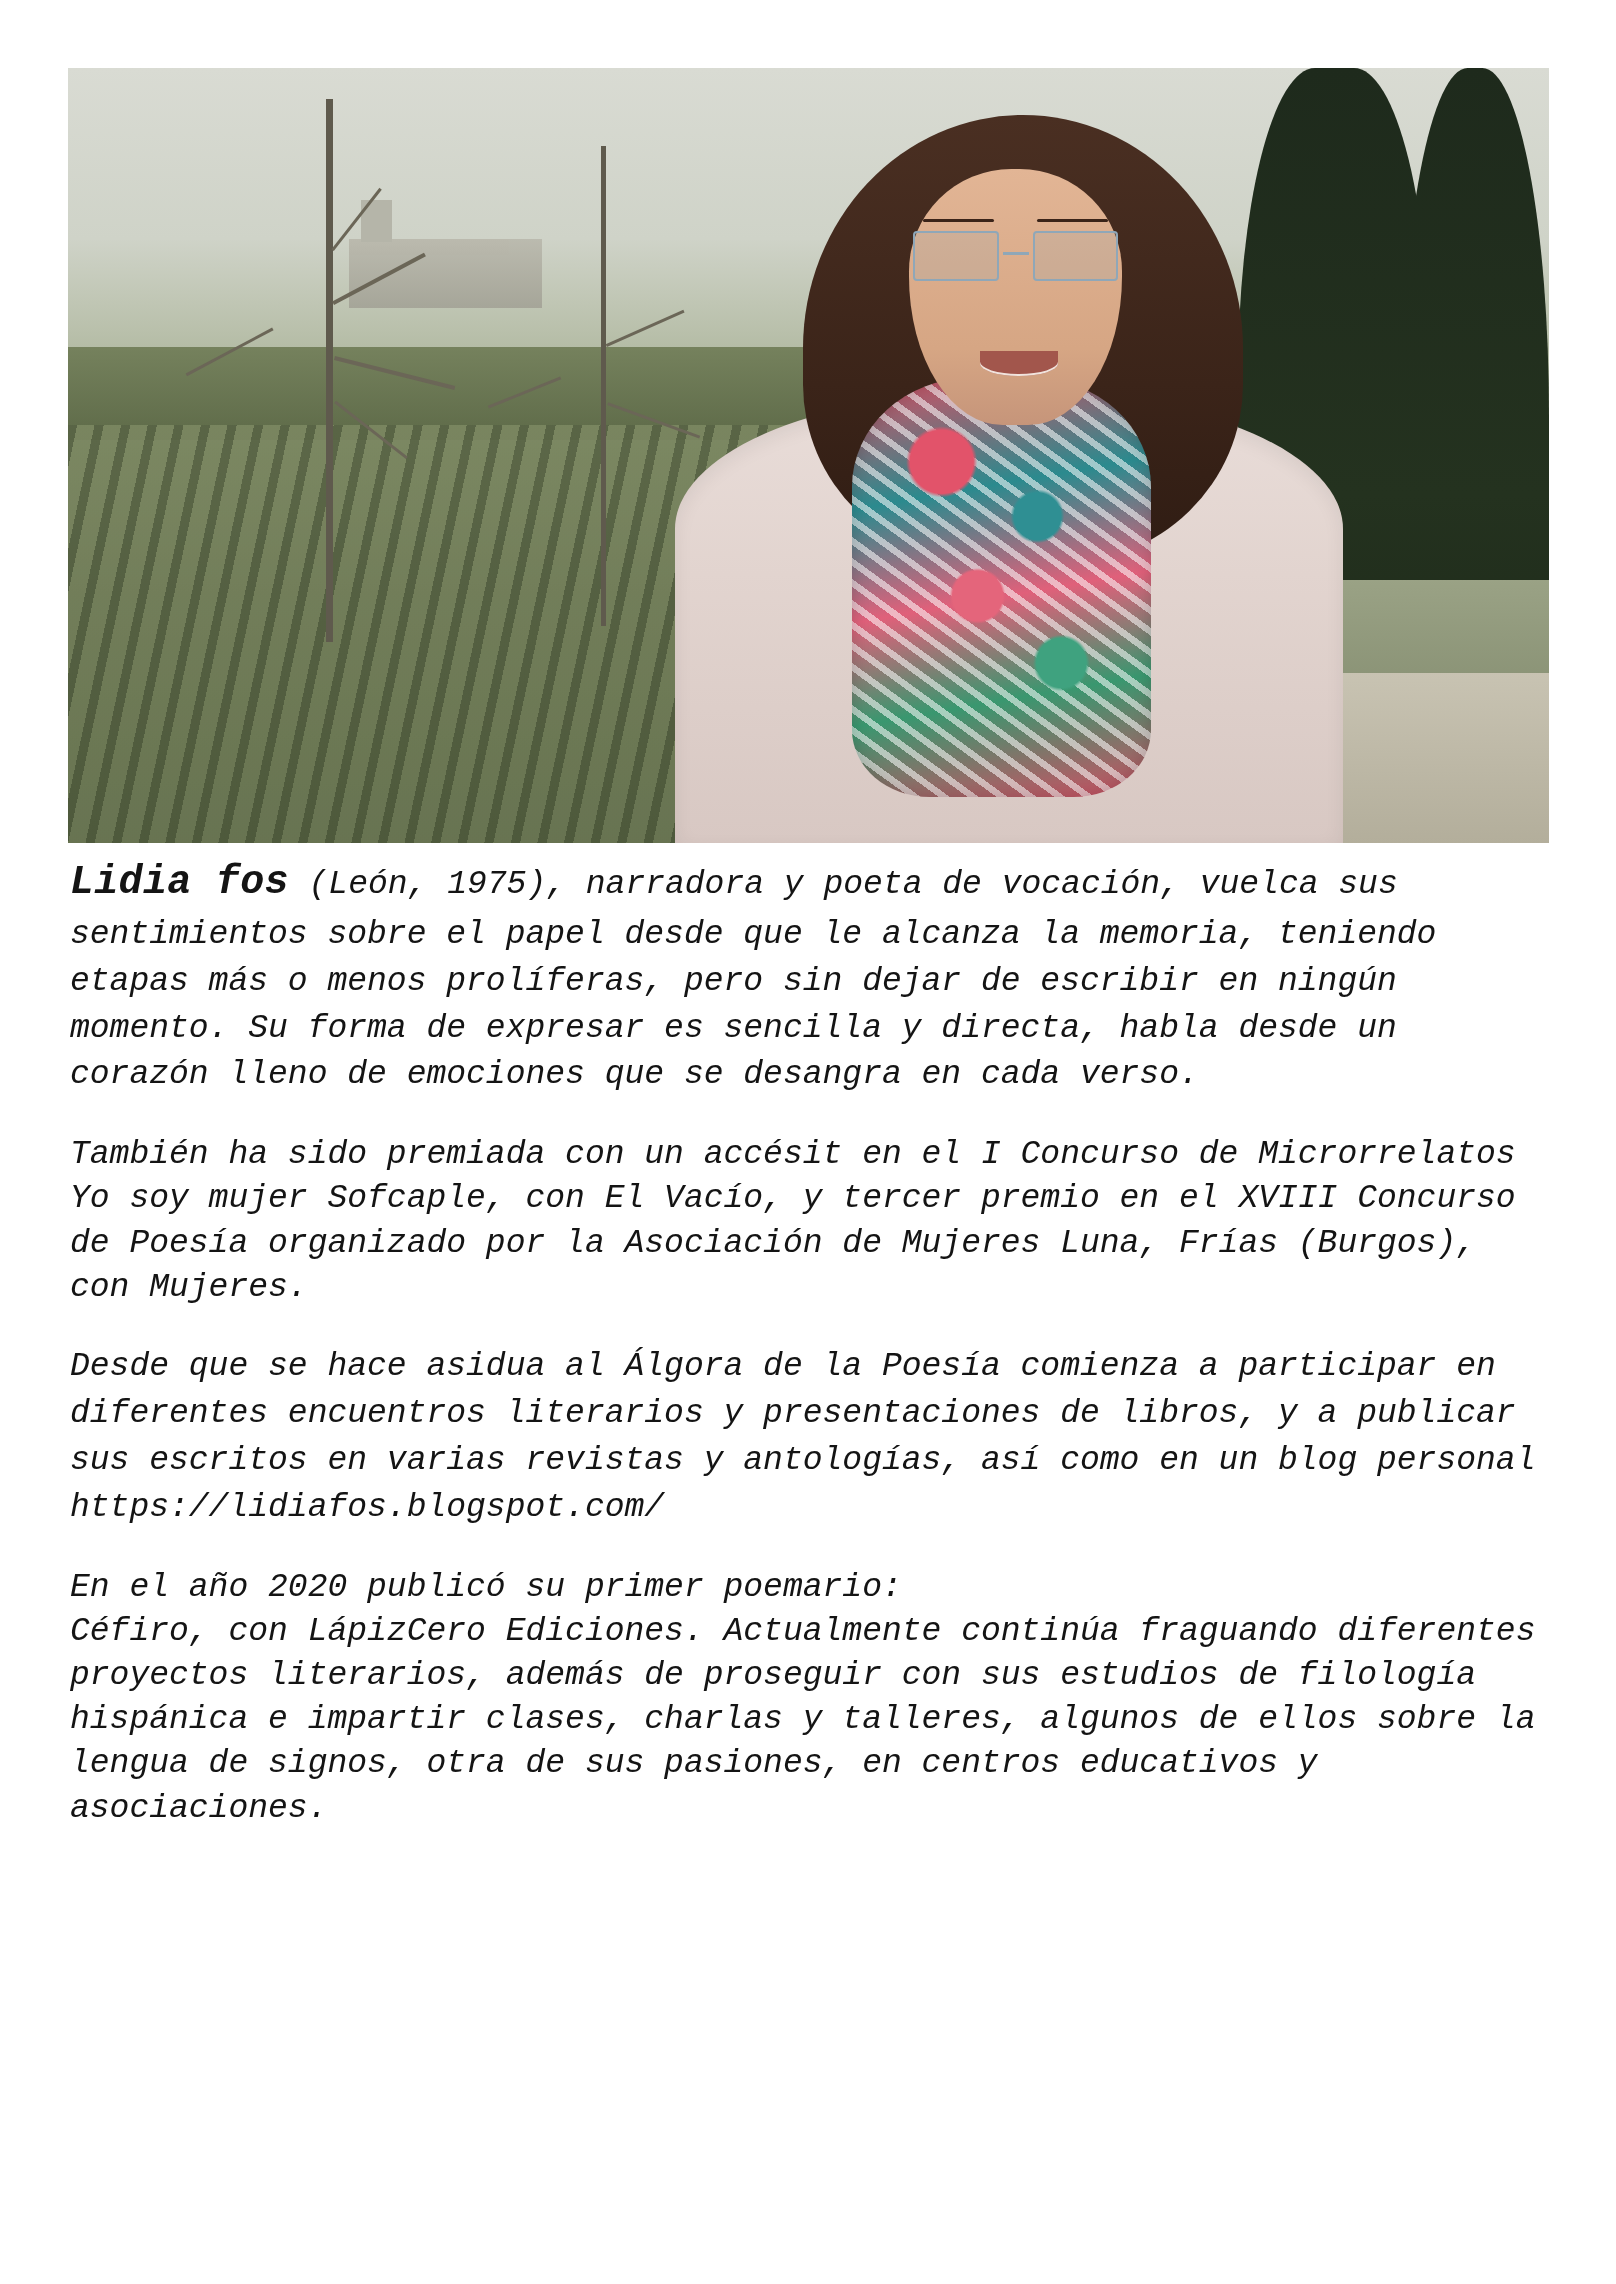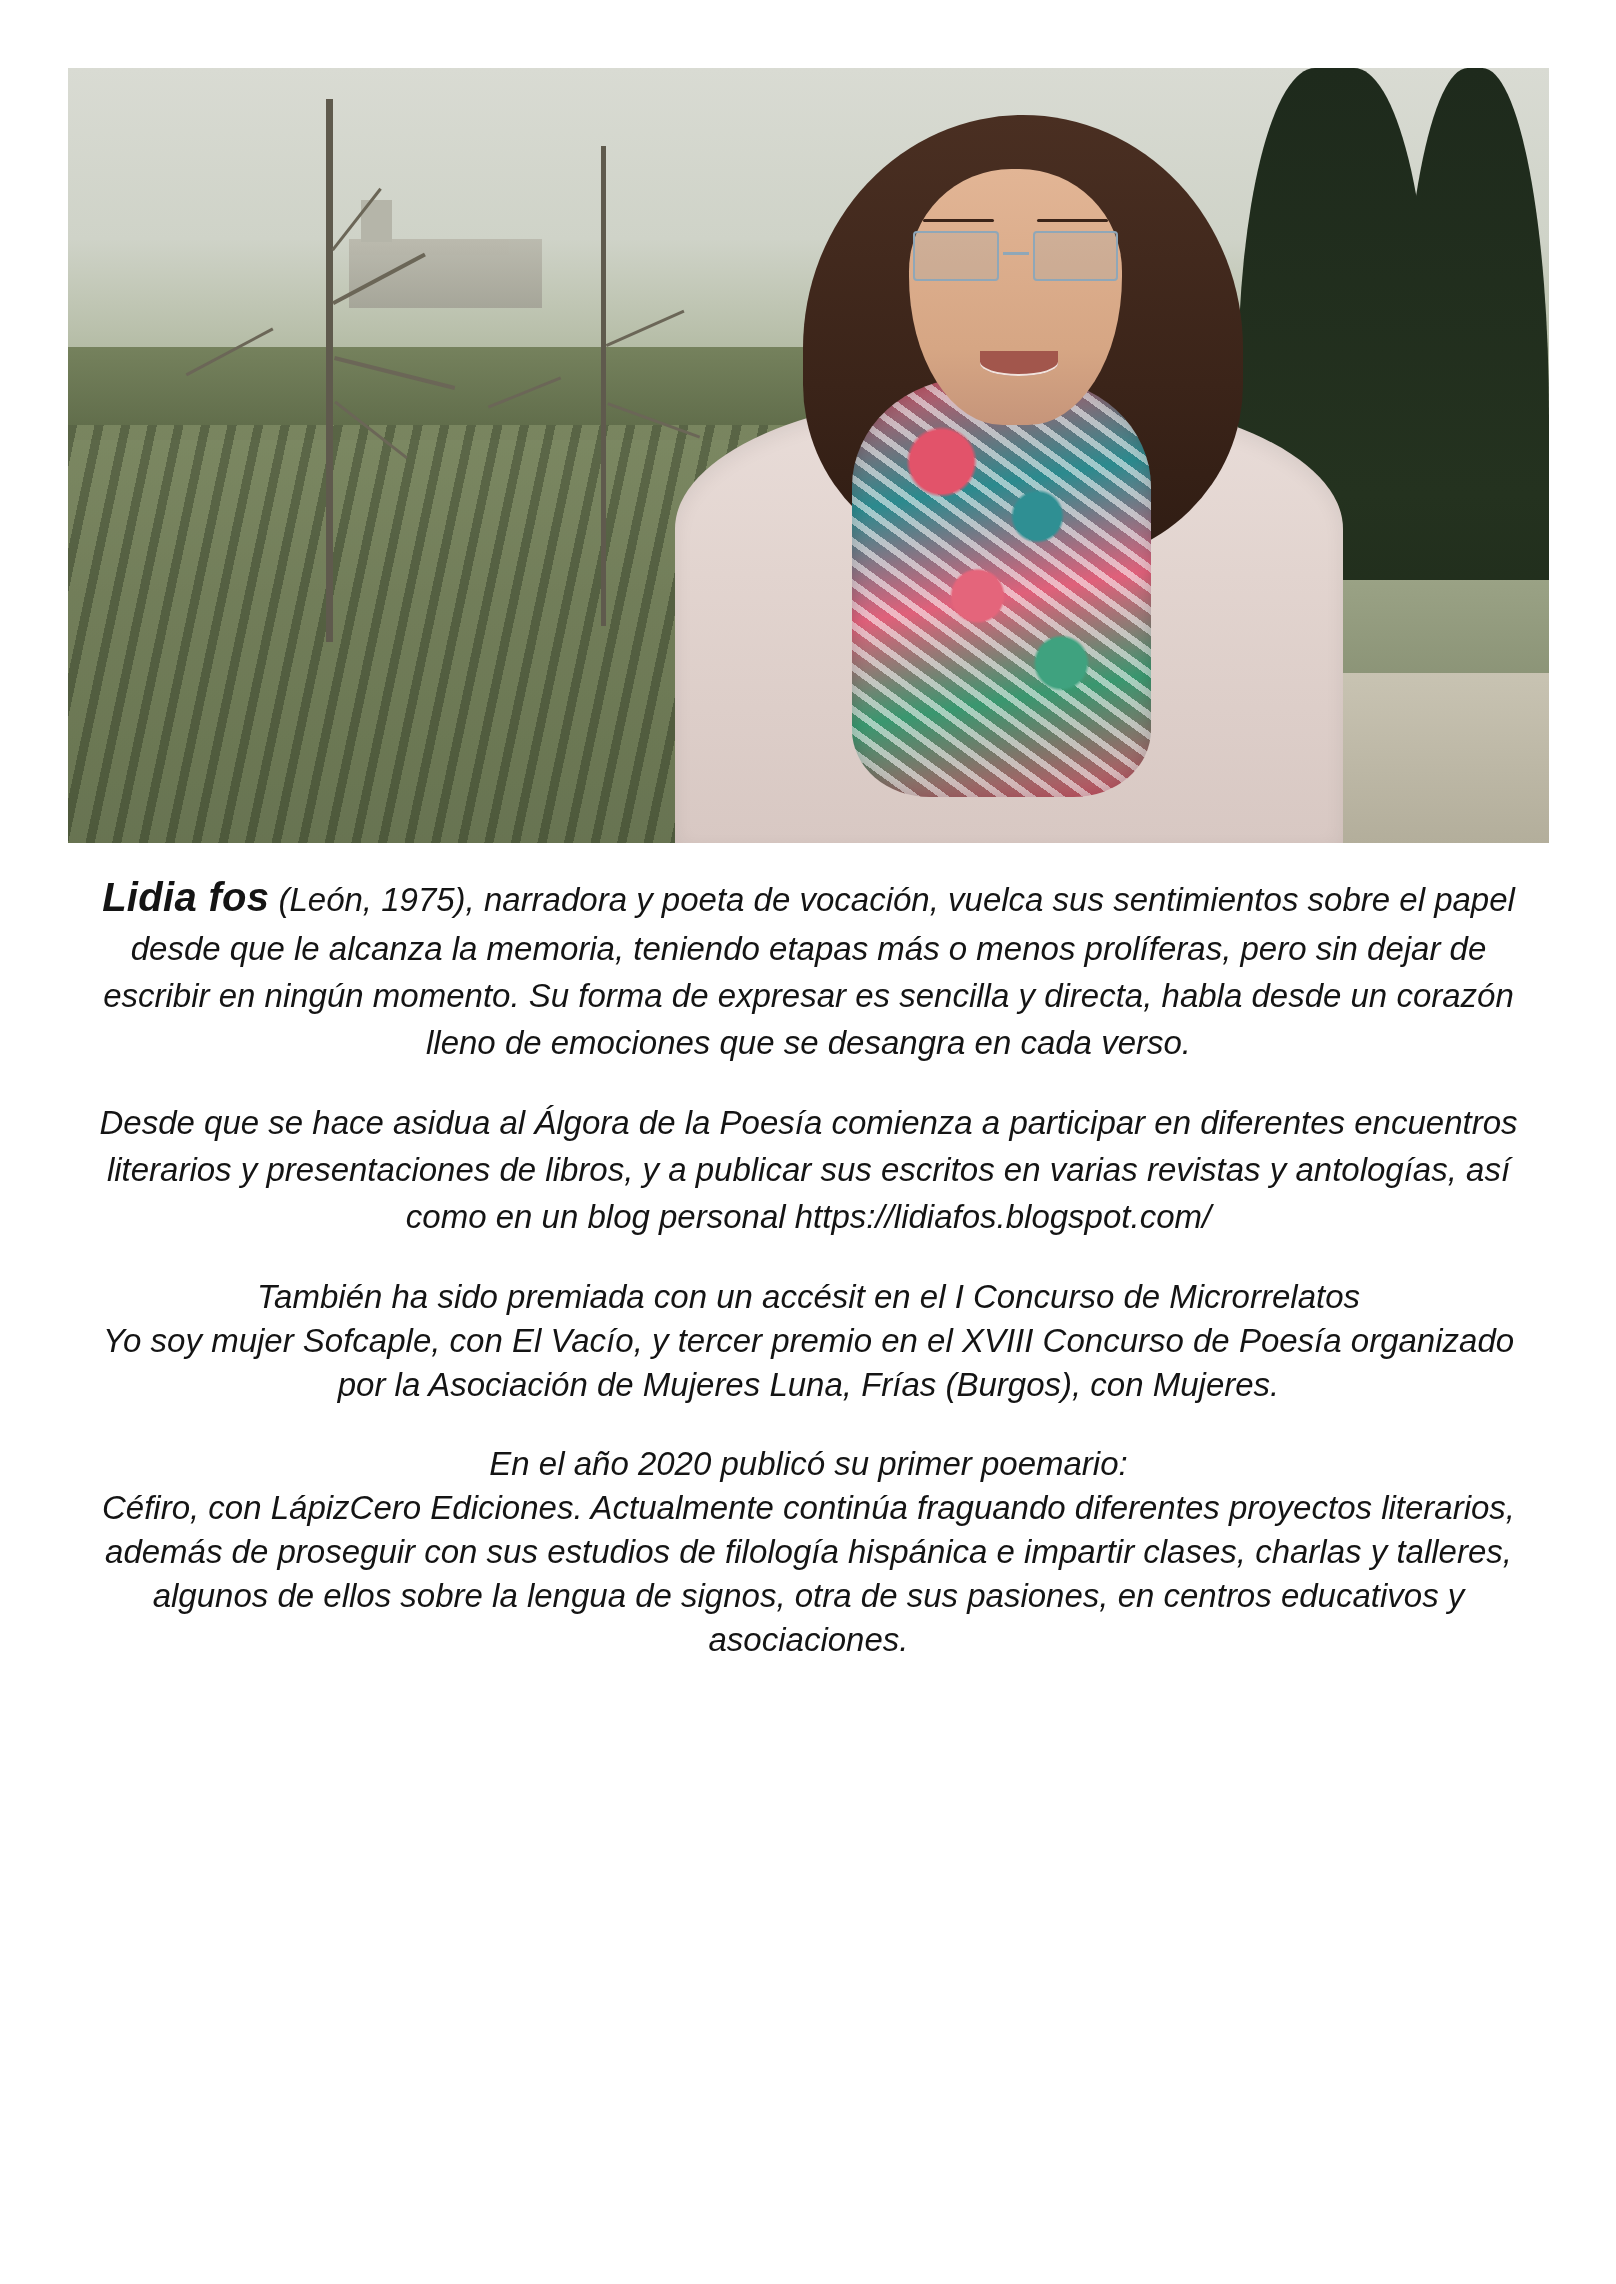--- a/index.html
+++ b/index.html
@@ -233,26 +233,26 @@
   }
 
   
   .content {
     position: absolute;
     left: 68px;
     top: 853px;
     width: 1481px;
   }
   p {
-    margin: 16px;
-    font-family: Liberation Sans, sans-serif;
+    margin: 2px;
+    font-family: Liberation Mono, monospace;
     font-style: italic;
     font-size: 33px;
     line-height: 1.42;
-    text-align: center;
+    text-align: left;
     color: #141414;
   }
   .para + .para { margin-top: 34px; }
   .lead .name {
     font-weight: bold;
     font-size: 40px;
     font-style: italic;
     letter-spacing: 0.3px;
   }
   .tight { line-height: 1.34; }
@@ -304,24 +304,24 @@
         </div>
         <div class="mouth"></div>
       </div>
     </div>
   </div>
 
   <div class="content">
 
     <p class="para lead"><span class="name">Lidia fos</span><span> (León, 1975), narradora y poeta de vocación, vuelca sus sentimientos sobre el papel desde que le alcanza la memoria, teniendo etapas más o menos prolíferas, pero sin dejar de escribir en ningún momento. Su forma de expresar es sencilla y directa, habla desde un corazón lleno de emociones que se desangra en cada verso.</span></p>
 
-    <p class="para">Desde que se hace asidua al Álgora de la Poesía comienza a participar en diferentes encuentros literarios y presentaciones de libros, y a publicar sus escritos en varias revistas y antologías, así como en un blog personal https://lidiafos.blogspot.com/</p>
-
     <p class="para tight" style="white-space:pre-line;">También ha sido premiada con un accésit en el I Concurso de Microrrelatos
 Yo soy mujer Sofcaple, con El Vacío, y tercer premio en el XVIII Concurso de Poesía organizado por la Asociación de Mujeres Luna, Frías (Burgos), con Mujeres.</p>
 
+    <p class="para">Desde que se hace asidua al Álgora de la Poesía comienza a participar en diferentes encuentros literarios y presentaciones de libros, y a publicar sus escritos en varias revistas y antologías, así como en un blog personal https://lidiafos.blogspot.com/</p>
+
 
     <p class="para tight" style="white-space:pre-line;">En el año 2020 publicó su primer poemario:
 Céfiro, con LápizCero Ediciones. Actualmente continúa fraguando diferentes proyectos literarios, además de proseguir con sus estudios de filología hispánica e impartir clases, charlas y talleres, algunos de ellos sobre la lengua de signos, otra de sus pasiones, en centros educativos y asociaciones.</p>
 
   </div>
 </div>
 
 
 </body></html>

